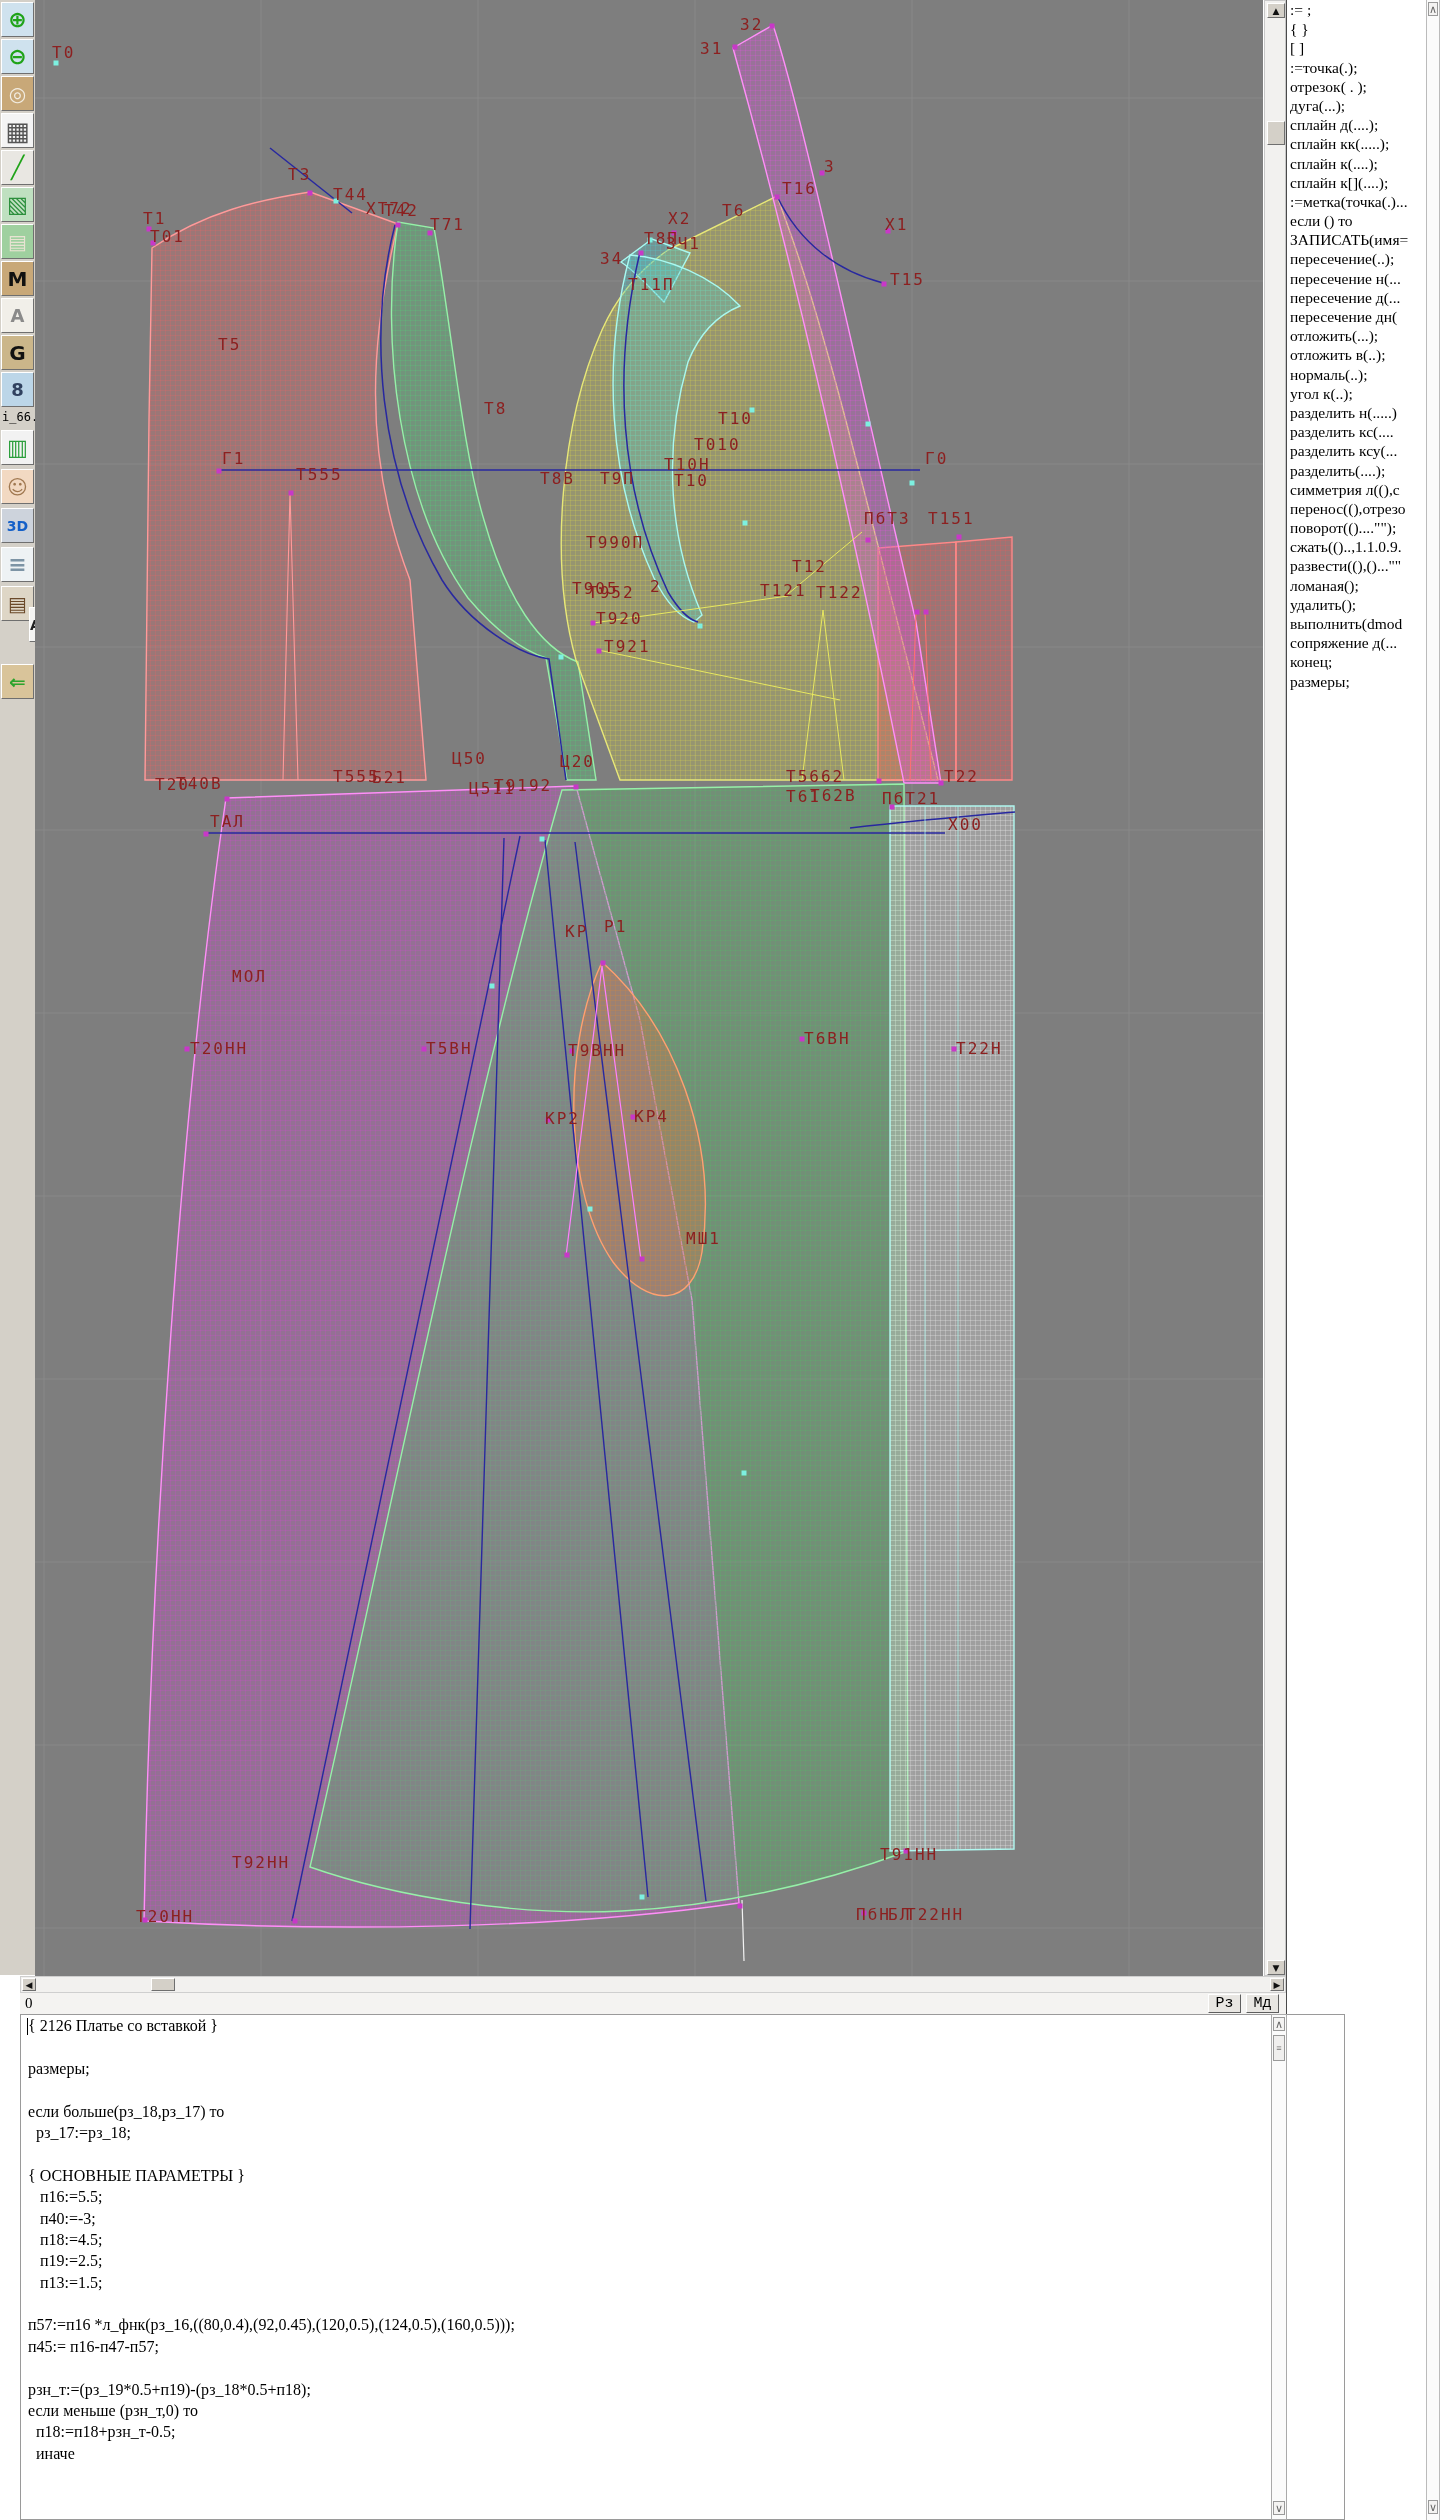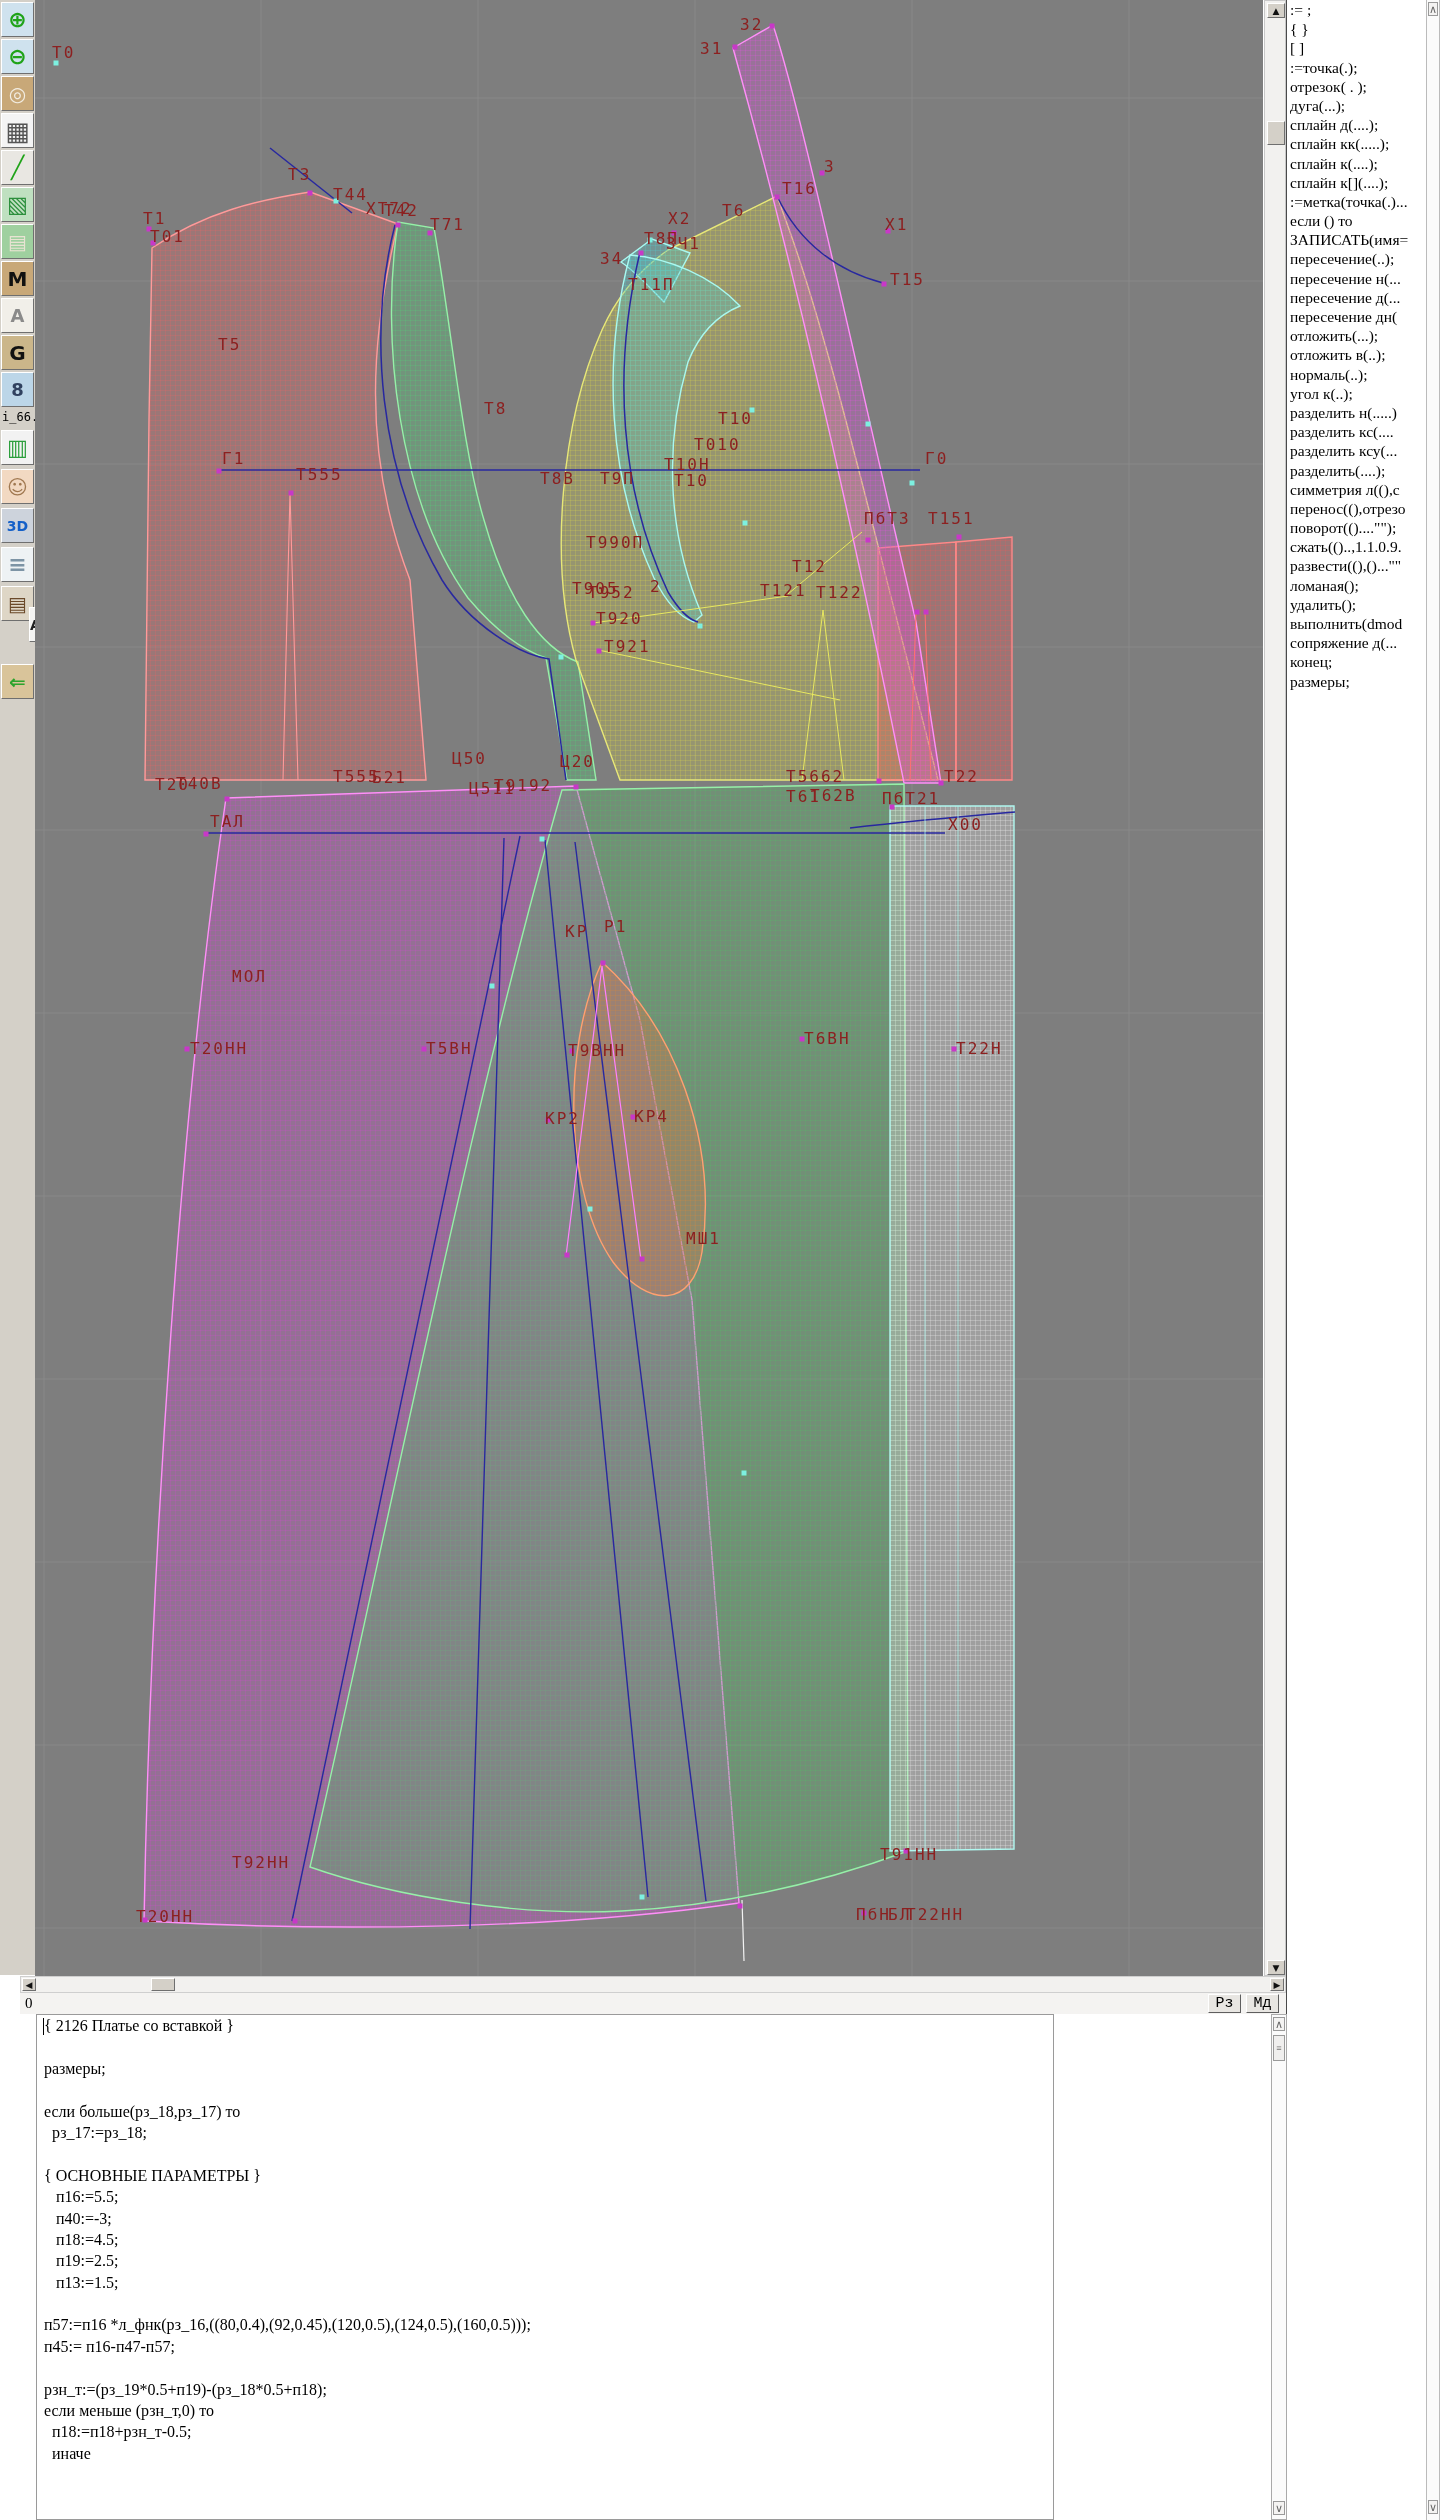--- a/index.html
+++ b/index.html
@@ -28,21 +28,21 @@
   #rpanel{position:absolute;left:1286px;top:0;width:139px;height:2520px;background:#ffffff;border-left:1px solid #4a4a4a;overflow:hidden;}
   .pline{height:19.2px;line-height:19.2px;white-space:nowrap;overflow:hidden;padding-left:3px;
        font-family:"Liberation Serif","DejaVu Serif",serif;font-size:15.5px;color:#000;cursor:default;}
   #rpanel-scroll{position:absolute;left:1426px;top:0;width:14px;height:2520px;background:#fbfbfb;border-left:1px solid #bbb;border-right:1px solid #bbb;box-sizing:border-box;}
   
   #hscroll{position:absolute;left:20px;top:1976px;width:1266px;height:17px;background:#f2f1ef;border:1px solid #cfcfcf;box-sizing:border-box;}
   #statusrow{position:absolute;left:20px;top:1993px;width:1266px;height:21px;background:#f4f3f1;}
   #status-zero{position:absolute;left:5px;top:2px;font-family:"Liberation Serif","DejaVu Serif",serif;font-size:15px;color:#000;}
   .mbtn{position:absolute;top:1px;width:33px;height:19px;background:#e8e6e2;border:1px solid;border-color:#ffffff #5f5f5f #5f5f5f #ffffff;
        box-sizing:border-box;text-align:center;font-family:Liberation Mono, monospace;font-size:15px;color:#000;cursor:pointer;}
-  #editor{position:absolute;left:36px;top:2014px;width:1018px;height:506px;background:#ffffff;border:1px solid #9a9a9a;box-sizing:border-box;overflow:hidden;cursor:text;}
+  #editor{position:absolute;left:20px;top:2014px;width:1325px;height:506px;background:#ffffff;border:1px solid #9a9a9a;box-sizing:border-box;overflow:hidden;cursor:text;}
   .eline{height:21.4px;line-height:21.4px;white-space:pre;font-family:"Liberation Serif","DejaVu Serif",serif;font-size:16px;color:#000;padding-left:7px;}
   #caret{position:absolute;left:6px;top:3px;width:1px;height:17px;background:#000;}
   #editor-scroll{position:absolute;left:1271px;top:2014px;width:16px;height:506px;background:#fbfbfb;border:1px solid #aaa;box-sizing:border-box;}
 </style>
 </head>
 <body>
 
 <div id="toolbar">
     <div class="tb" style="top: 2px; background: rgb(207, 226, 238); color: rgb(31, 163, 24); font-size: 22px;">⊕</div>
     <div class="tb" style="top: 39px; background: rgb(207, 226, 238); color: rgb(31, 163, 24); font-size: 22px;">⊖</div>

